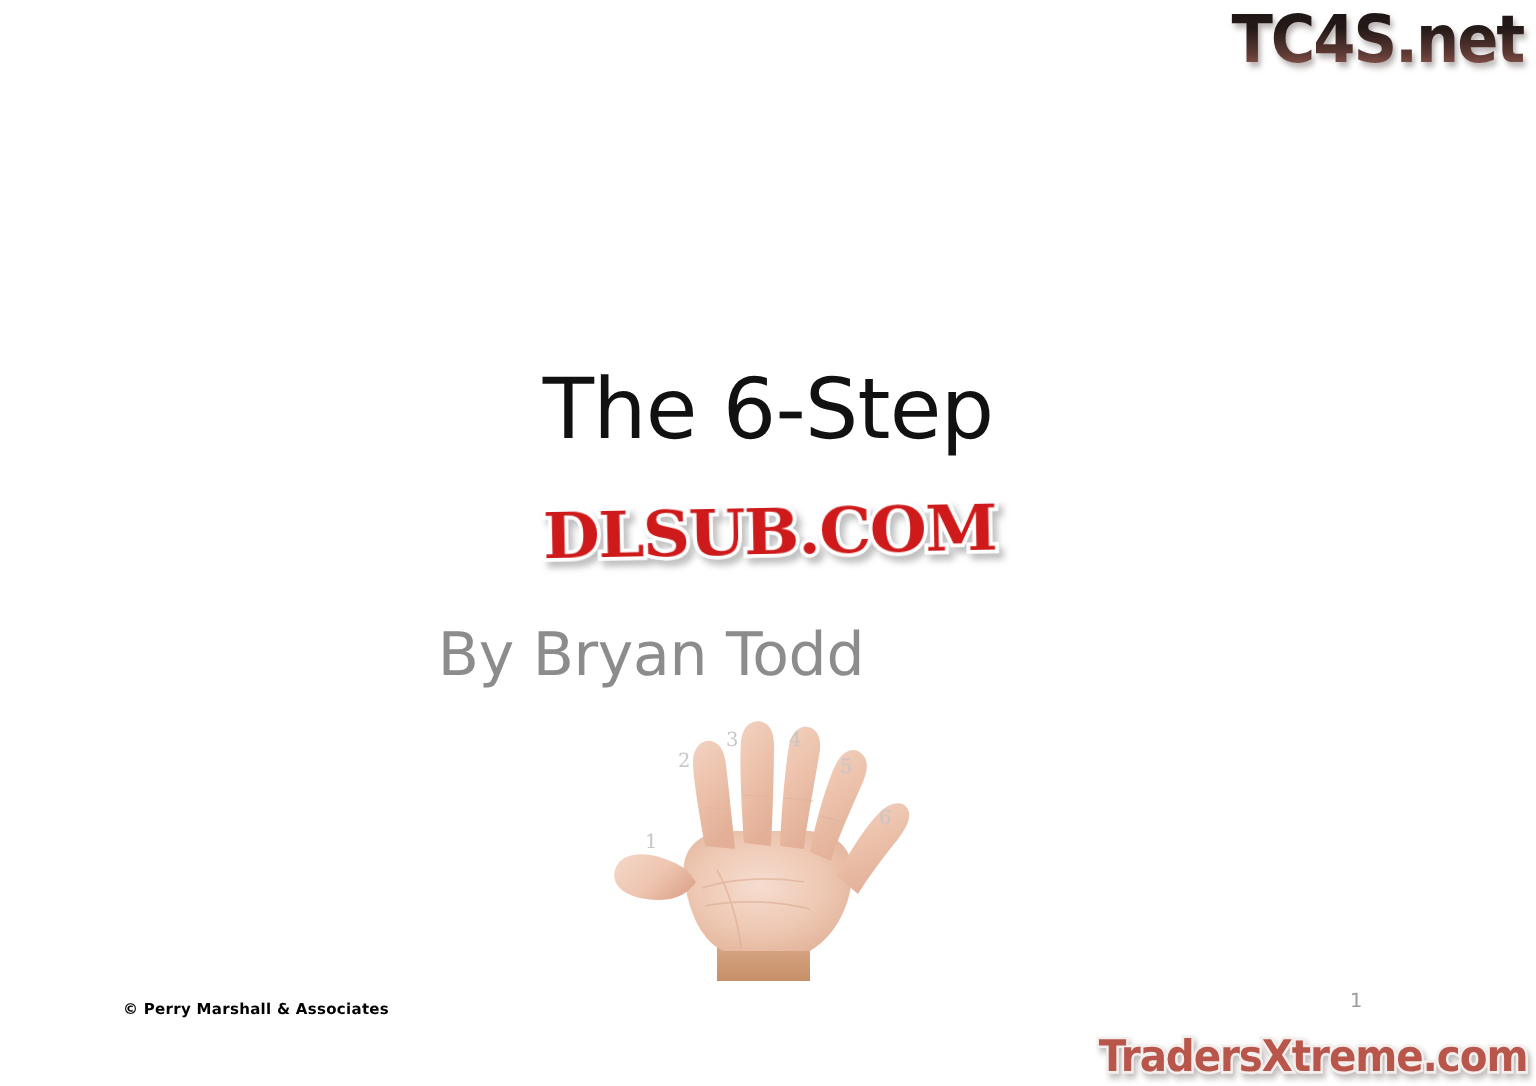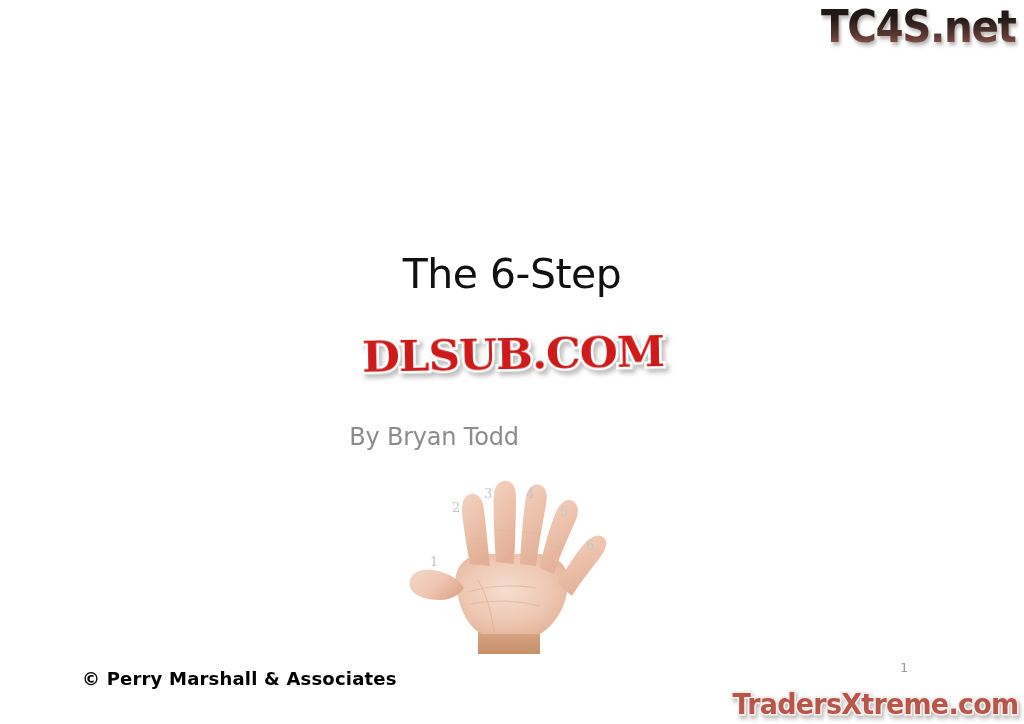--- a/index.html
+++ b/index.html
@@ -23,36 +23,36 @@
     position: absolute;
     left: 0;
     top: 238px;
     width: 1024px;
     text-align: center;
     z-index: 2;
   }
   .title-line {
     font-family: "DejaVu Sans", "Liberation Sans", sans-serif;
     font-weight: 400;
-    font-size: 41px;
+    font-size: 56px;
     line-height: 72px;
     letter-spacing: -0.5px;
     color: #111111;
     white-space: nowrap;
   }
 
   
   .byline {
     position: absolute;
     left: 0;
     top: 410px;
     width: 868px;
     text-align: center;
     font-family: "DejaVu Sans", "Liberation Sans", sans-serif;
-    font-size: 24px;
+    font-size: 40px;
     line-height: 54px;
     color: #8c8c8c;
     letter-spacing: -0.2px;
     z-index: 2;
     white-space: nowrap;
   }
 
   
   .hand-wrap {
     position: absolute;
@@ -76,21 +76,21 @@
     user-select: none;
   }
 
   
   .copyright {
     position: absolute;
     left: 82px;
     top: 668px;
     font-family: "DejaVu Sans", "Liberation Sans", sans-serif;
     font-weight: bold;
-    font-size: 18px;
+    font-size: 10px;
     color: #000000;
     letter-spacing: 0.2px;
     z-index: 4;
     white-space: nowrap;
   }
 
   
   .slide-number {
     position: absolute;
     left: 900px;

